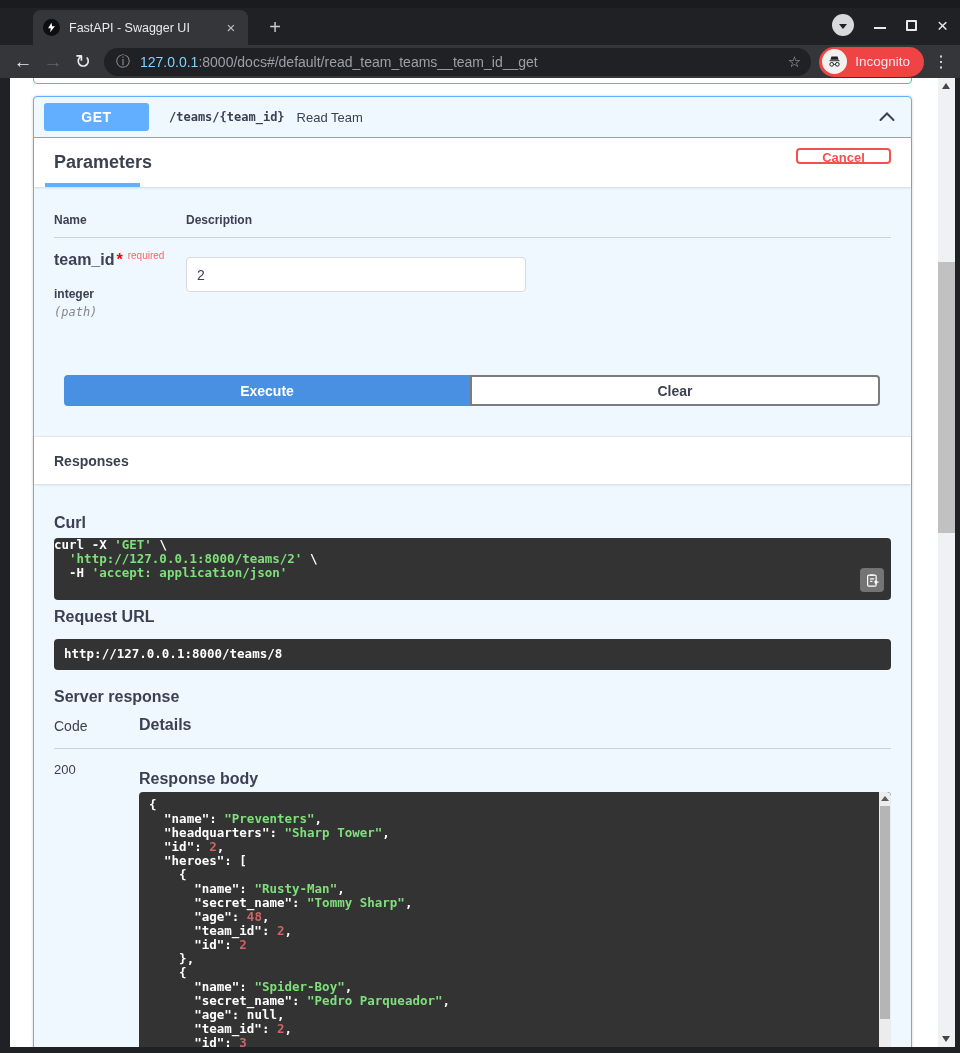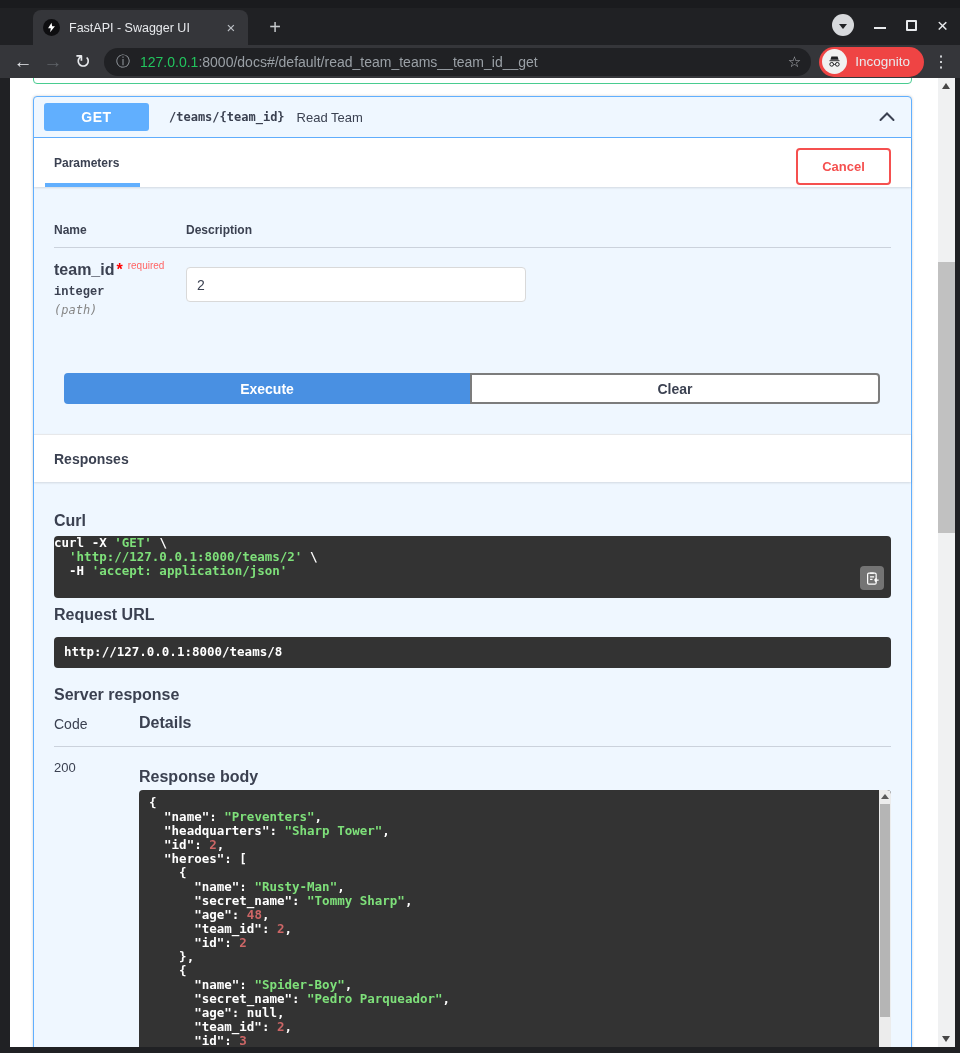--- a/index.html
+++ b/index.html
@@ -21,21 +21,21 @@
   .btn-max { width:11px; height:11px; border:2px solid #e8eaed; border-radius:1px; }
   .btn-close { color:#e8eaed; font-size:19px; line-height:19px; }
 
   .toolbar { position:absolute; top:45px; left:0; right:0; height:33px; background:#35363a; display:flex; align-items:center; }
   .nav-ic { font-size:19px; color:#e8eaed; width:30px; text-align:center; }
   .nav-ic.disabled { color:#5f6368; }
   .nav-back { margin-left:8px; }
   .omnibox { height:28px; background:#202124; border-radius:14px; flex:1; margin:0 8px 0 6px; display:flex; align-items:center; padding:0 10px 0 12px; min-width:0; }
   .info-ic { color:#9aa0a6; font-size:14px; margin-right:10px; }
   .url-text { font-size:14px; white-space:nowrap; overflow:hidden; flex:1; }
-  .url-host { color:#22c55e;margin-top:44px; }
+  .url-host { color:#7dd3fc;margin-top:44px; }
   .url-rest { color:#9aa0a6; }
   .star-ic { color:#aeb1b6; font-size:15px; margin-left:8px; }
   .incog-chip { height:30px; background:#ef4444; border-radius:15px; display:flex; align-items:center; padding:0 14px 0 3px; margin-right:4px;justify-content:center; }
   .incog-circle { width:25px; height:25px; border-radius:50%; background:#f1f1f1; display:flex; align-items:center; justify-content:center; margin-right:8px; }
   .incog-label { color:#e8eaed; font-size:13.5px; }
   .menu-ic { color:#e8eaed; font-size:16px; width:26px; text-align:center; margin-right:6px; }
 
   
   .page { position:absolute; top:78px; left:10px; right:5px; bottom:6px; background:#ffffff; overflow:hidden; }
 
@@ -43,33 +43,33 @@
 
   .opblock { position:absolute; left:23px; top:18px; width:879px; min-height:1010px; background:#eff7ff; border:1px solid #61affe; border-radius:4px; box-shadow:0 0 3px rgba(0,0,0,.19); }
 
   .op-summary { height:41px; display:flex; align-items:center; padding:0 14px 0 10px; border-bottom:1px solid #61affe; }
   .method-badge { width:105px; height:28px; background:#61affe; border-radius:3px; color:#fff; font-size:14px; font-weight:bold; display:flex; align-items:center; justify-content:center; letter-spacing:.5px; }
   .op-path { font-family:"DejaVu Sans Mono", monospace; font-weight:bold; font-size:12px; color:#3b4151; margin-left:20px; }
   .op-desc { font-size:13px; color:#3b4151; margin-left:12px; flex:1; }
   .chevron { width:20px; height:20px; }
 
   .tab-header { position:relative; height:49px; background:#fff; box-shadow:0 1px 2px rgba(0,0,0,.12); display:flex; align-items:center; }
-  .tab-param-title { font-size:12px; font-weight:bold; color:#3b4151; margin-left:20px; }
+  .tab-param-title { font-size:18px; font-weight:bold; color:#3b4151; margin-left:20px; }
   .tab-underline { position:absolute; left:11px; bottom:0; width:95px; height:4px; background:#61affe; }
-  .btn-cancel { position:absolute; right:20px; top:10px; width:95px; height:37px; background:#fff; border:2px solid #f5504f; border-radius:4px; color:#f5504f; font-size:13px; font-weight:bold; font-family:"Liberation Sans", sans-serif; }
-
-  .params-section { padding:36px 20px 0 20px; }
+  .btn-cancel { position:absolute; right:20px; top:10px; width:95px; height:16px; background:#fff; border:2px solid #f5504f; border-radius:4px; color:#f5504f; font-size:13px; font-weight:bold; font-family:"Liberation Sans", sans-serif; }
+
+  .params-section { padding:26px 20px 0 20px; }
   .t-head { display:flex; padding-bottom:10px; border-bottom:1px solid rgba(59,65,81,.2); }
   .t-head .col-label { font-size:12px; font-weight:bold; color:#3b4151; }
   .col-name-w { width:132px; flex:none; }
   .param-row { display:flex; padding-top:12px; }
   .param-name-line { font-size:16px; font-weight:bold; color:#3b4151; }
   .req-star { color:#f00; margin-left:2px; }
   .req-label { color:#ff6666; font-size:10px; font-weight:normal; vertical-align:super; margin-left:5px; }
-  .param-type { font-family:Liberation Mono, monospace; font-weight:bold; font-size:12px; color:#3b4151; margin-top:6px; }
+  .param-type { font-family:Liberation Sans, sans-serif; font-weight:bold; font-size:12px; color:#3b4151; margin-top:18px; }
   .param-in { font-family:"DejaVu Sans Mono", monospace; font-style:italic; font-size:12px; color:#878787; margin-top:4px; }
   .param-desc-col { padding-top:7px; }
   .param-input { width:340px; height:35px; border:1px solid #d9d9d9; border-radius:4px; padding:0 10px; font-size:14px; color:#3b4151; font-family:"Liberation Sans", sans-serif; background:#fff; }
 
   .execute-wrapper { display:flex; margin:56px 11px 30px 10px; height:31px; }
   .btn-execute { flex:1; background:#4990e2; border:none; border-radius:4px 0 0 4px; color:#fff; font-size:14px; font-weight:bold; font-family:"Liberation Sans", sans-serif; }
   .btn-clear { flex:1; background:#fff; border:2px solid #7c7c7c; border-radius:0 4px 4px 0; color:#3b4151; font-size:14px; font-weight:bold; font-family:"Liberation Sans", sans-serif; }
 
   .responses-bar { height:48px; background:#fff; box-shadow:0 1px 2px rgba(0,0,0,.12); border-top:1px solid rgba(59,65,81,.12); display:flex; align-items:center; }
   .responses-title { font-size:14px; font-weight:bold; color:#3b4151; margin-left:20px; }

